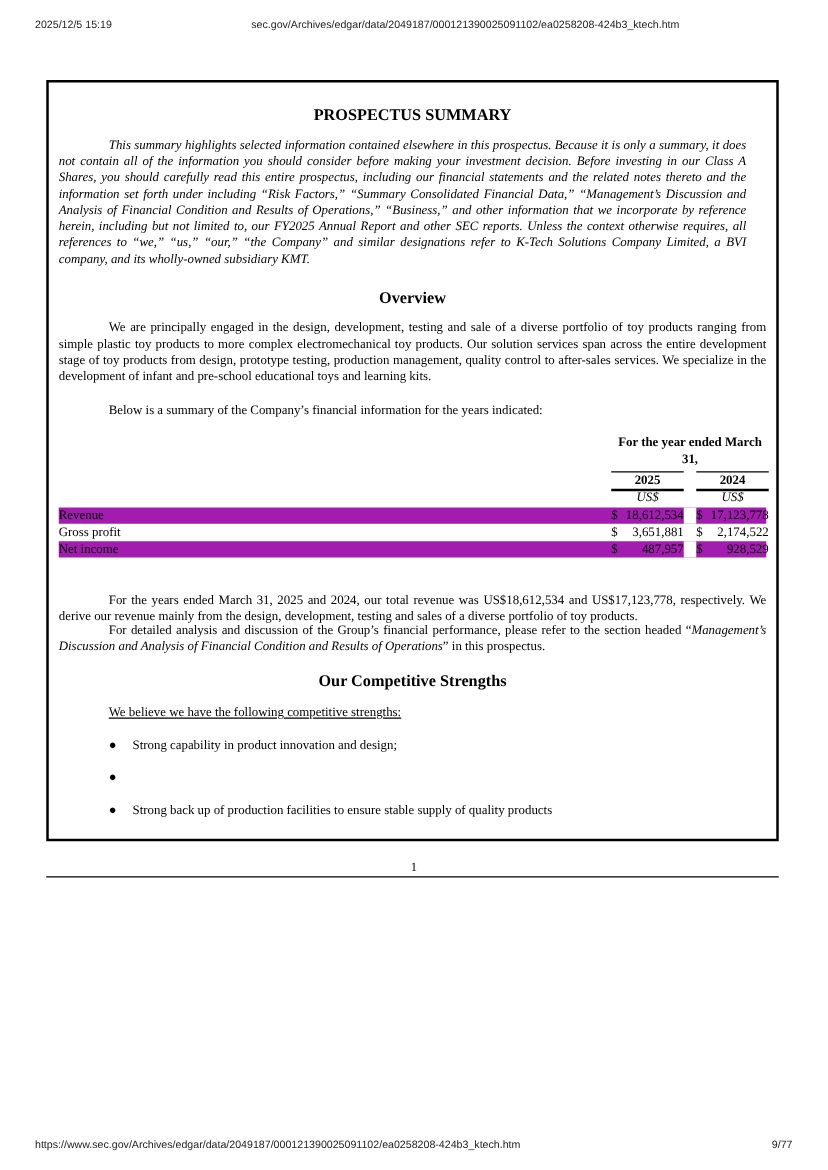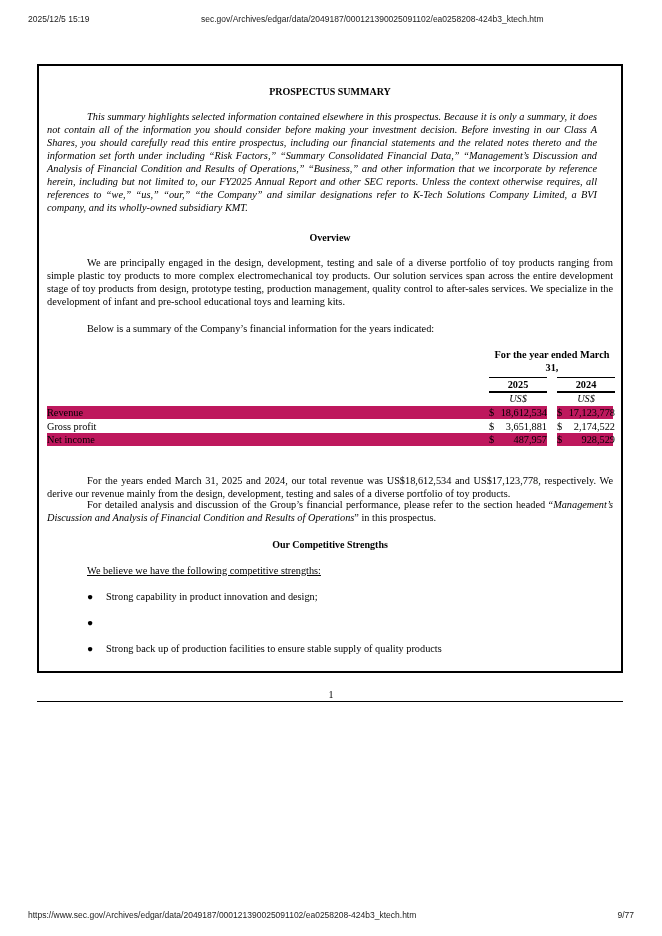--- a/index.html
+++ b/index.html
@@ -6,21 +6,21 @@
   body { width:662px; height:936px; position:relative; overflow:hidden; font-family:"Liberation Serif", serif; color:#000; }
   .print-header { position:absolute; top:14px; left:0; width:662px; font-family:"Liberation Sans", sans-serif; font-size:8.5px; color:#222; }
   .print-header .date { position:absolute; left:28px; }
   .print-header .url { position:absolute; left:201px; }
   .print-footer { position:absolute; top:910px; left:0; width:662px; font-family:"Liberation Sans", sans-serif; font-size:8.5px; color:#222; }
   .print-footer .url { position:absolute; left:28px; }
   .print-footer .page { position:absolute; right:28px; }
 
   .box { position:absolute; left:37px; top:64px; width:586px; height:609px; border:2px solid #000; box-sizing:border-box; }
   .content { position:absolute; left:8px; right:8px; top:0; font-size:10.3px; line-height:13px; }
-  .h { text-align:center; font-weight:bold; font-size:10px; }
+  .h { text-align:center; font-weight:bold; font-size:13px; }
   .p { text-align:justify; text-indent:40px; margin:0; }
   .h1 { position:absolute; top:19px; left:0; right:0; }
   .p1 { position:absolute; top:44px; left:0; right:16px;font-style:italic; }
   .h2 { position:absolute; top:165px; left:0; right:0; }
   .p2 { position:absolute; top:190px; left:0; right:0; }
   .p3 { position:absolute; top:256px; left:0; right:0; }
   .p4 { position:absolute; top:392px; left:0; right:0;margin-top:16px; }
   .p5 { position:absolute; top:432px; left:0; right:0; }
   .h3 { position:absolute; top:472px; left:0; right:0; }
   .p6 { position:absolute; top:498px; left:0; right:0; text-indent:40px;text-decoration:underline; }
@@ -30,21 +30,21 @@
   .bullet .txt { position:absolute; left:59px; top:0; }
 
   .fin-table { position:absolute; top:282px; left:0; right:0; }
   .fin-head { position:absolute; left:442px; width:126px; text-align:center; font-weight:bold; line-height:13px; top:0; }
   .col { position:absolute; text-align:center; }
   .col-2025 { left:442px; width:58px; }
   .col-2024 { left:510px; width:58px; }
   .yr { top:29px; font-weight:bold; border-top:1px solid #000; border-bottom:2px solid #000; height:13px; }
   .cur { top:44px; font-style:italic; }
   .row { position:absolute; left:0; right:0; height:13px; }
-  .row.shade { background:#be185d; }
+  .row.shade { background:#a21caf; }
   .row .lbl { position:absolute; left:0; }
   .row .v { position:absolute; }
   .row .v .sym { position:absolute; left:0; }
   .row .v .num { position:absolute; right:0;margin-left:16px; }
   .row .v25 { left:442px; width:58px; }
   .row .v24 { left:510px; width:58px; }
   .row .gap { position:absolute; left:500px; width:10px; height:13px; background:#fff; }
 
   .pagenum { position:absolute; top:689px; left:0; width:662px; text-align:center; font-size:10px; }
   .pagerule { position:absolute; top:701px; left:37px; width:586px; border-top:1px solid #000; }

